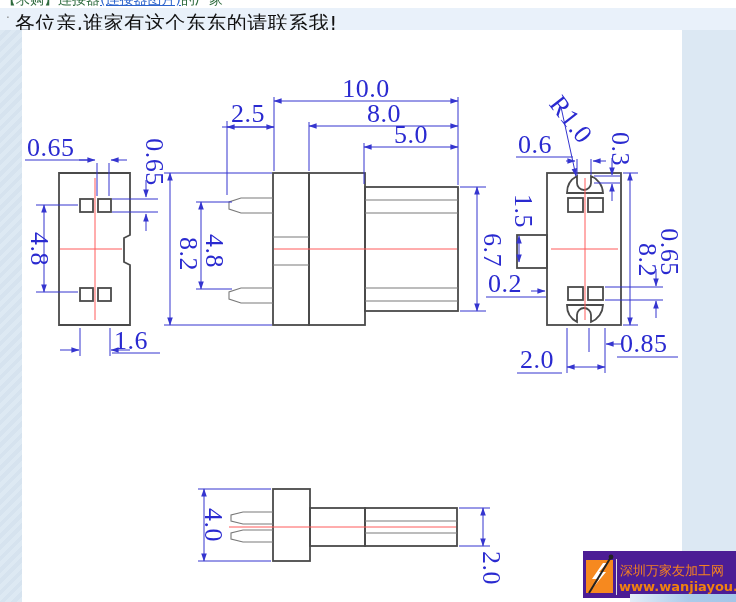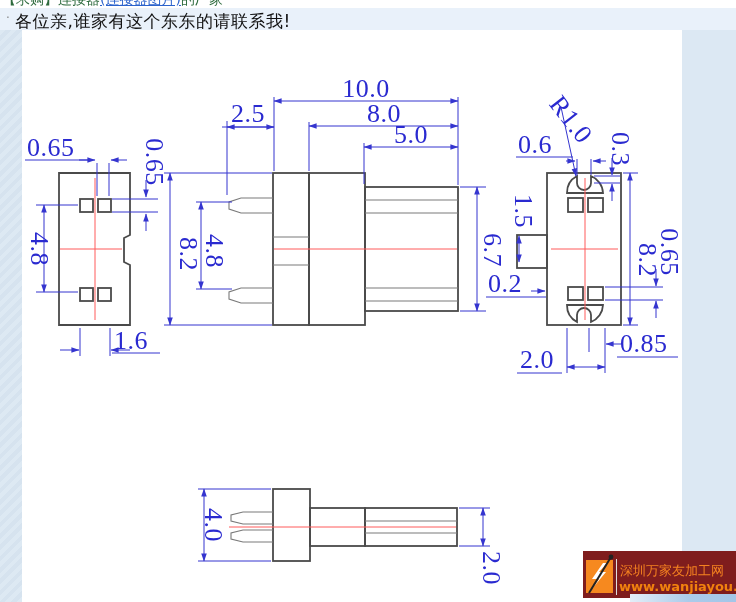--- a/index.html
+++ b/index.html
@@ -5,33 +5,33 @@
   html,body{margin:0;padding:0;}
   body{font-family:"DejaVu Sans","Liberation Sans",sans-serif;}
   .page{position:relative;width:736px;height:602px;overflow:hidden;background:#dce8f3;}
   
   .cliprow{position:absolute;left:0;top:0;width:736px;height:8px;background:#ffffff;overflow:hidden;}
   .cliprow .inner{position:absolute;left:2px;top:-9px;white-space:nowrap;font-size:14px;color:#2e6b3e;}
   .cliprow a{color:#2b63cc;text-decoration:underline;}
   
   .band{position:absolute;left:0;top:8px;width:736px;height:22px;background:#e9f1fa;}
   .band .bullet{position:absolute;left:6px;top:3px;font-size:12px;color:#888;}
-  .band .msg{position:absolute;left:15px;top:2px;font-size:17px;color:#111;letter-spacing:0.5px;}
+  .band .msg{position:absolute;left:15px;top:2px;font-size:20px;color:#111;letter-spacing:0.5px;}
   
   .panel{position:absolute;left:22px;top:30px;width:660px;height:572px;background:#ffffff;}
   .leftmargin{position:absolute;left:0;top:30px;width:22px;height:572px;
     background:repeating-linear-gradient(135deg,#dde9f3 0 4px,#d6e3ef 4px 8px);}
   svg.overlay{position:absolute;left:0;top:0;}
   .o{stroke:#4a4a4a;stroke-width:1.8;fill:none;stroke-linejoin:miter;}
   .t{stroke:#7a7a7a;stroke-width:1.1;fill:none;}
   .d{stroke:#3535cf;stroke-width:1;fill:none;}
   .r{stroke:#ff5a5a;stroke-width:1;fill:none;}
   .dt{font-family:"Liberation Serif","DejaVu Serif",serif;font-size:26px;fill:#2a2ad0;letter-spacing:0.5px;}
   
-  .watermark{position:absolute;left:583px;top:551px;width:153px;height:47px;background:#7f1d1d;text-decoration:underline;}
+  .watermark{position:absolute;left:583px;top:551px;width:153px;height:47px;background:#4c1d95;text-decoration:underline;}
   .wm-logo{position:absolute;left:3px;top:9px;width:27px;height:33px;background:#f6891f;}
   .wm-divider{position:absolute;left:33px;top:8px;width:1px;height:36px;background:#e0e0e0;}
   .wm-name{position:absolute;left:37px;top:11px;font-size:13px;color:#f58220;white-space:nowrap;}
   .wm-url{position:absolute;left:36px;top:28px;font-size:13px;font-weight:bold;color:#f1820e;white-space:nowrap;}
   .strip{position:absolute;left:630px;top:594px;width:106px;height:8px;
     background:linear-gradient(90deg,#e4eef8,#abcbea 55%,#a3c6e8);}
 </style>
 </head>
 <body>
 

